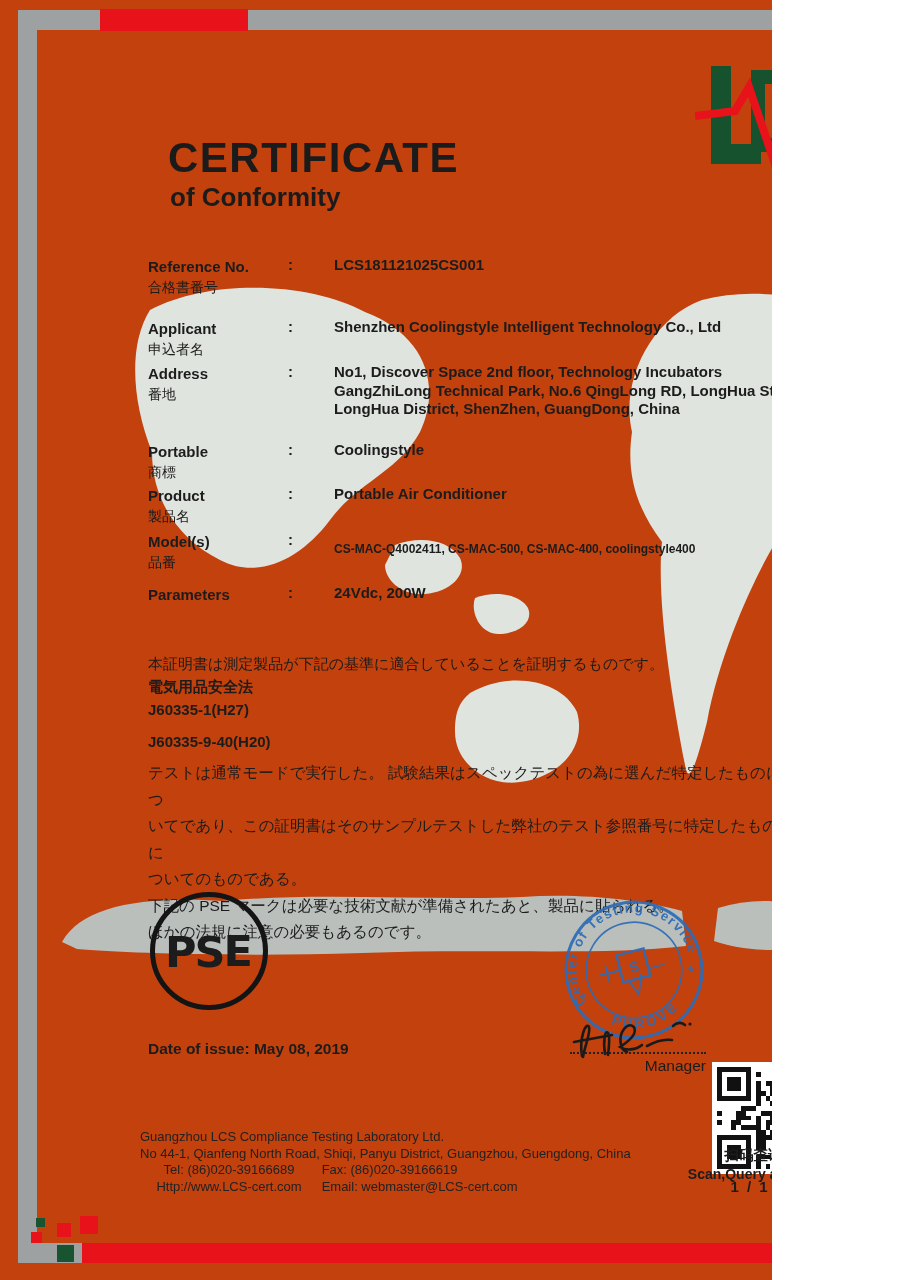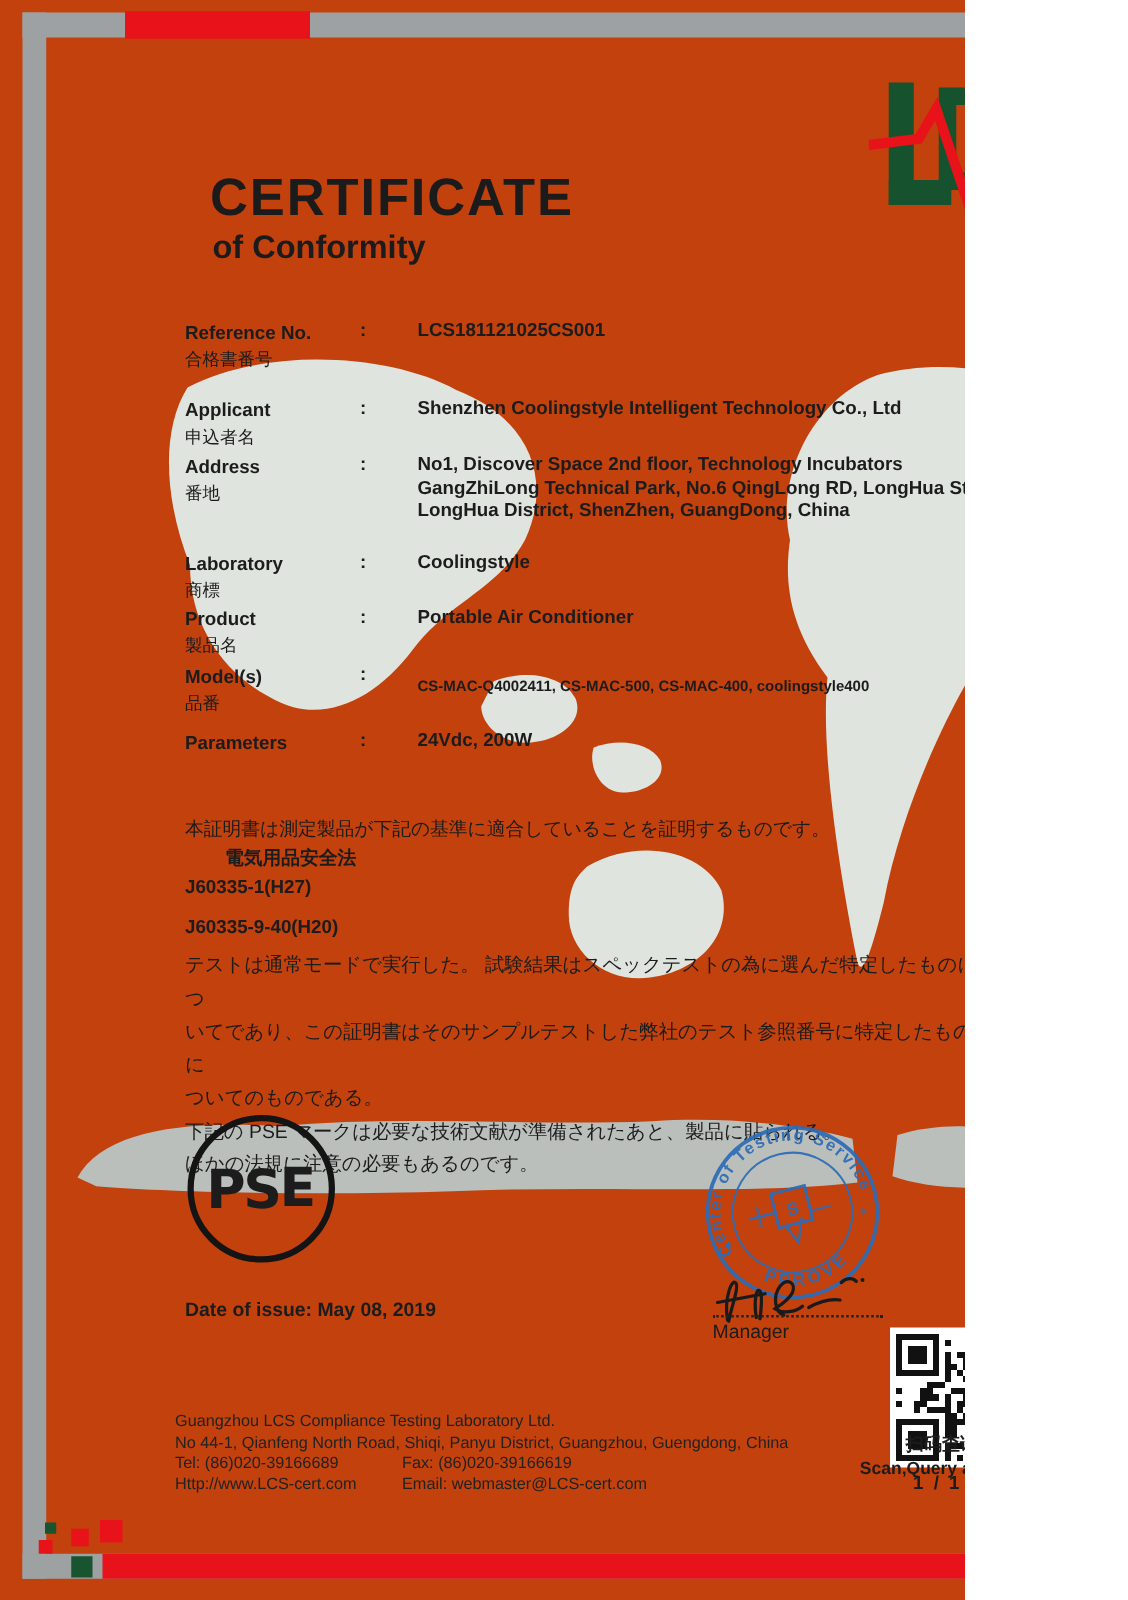--- a/index.html
+++ b/index.html
@@ -29,31 +29,31 @@
   
   .pse{position:absolute;left:150px;top:892px;width:108px;height:108px;border:5.5px solid #141414;border-radius:50%;z-index:2;display:flex;align-items:center;justify-content:center;background:transparent;}
   .pse .ps{font-family:"DejaVu Sans",sans-serif;font-size:43px;font-weight:700;line-height:36px;letter-spacing:-2px;margin-top:2px;}
   .pse .e{font-family:"DejaVu Sans",sans-serif;font-size:43px;font-weight:700;line-height:38px;}
   .date{position:absolute;left:148px;top:1040px;font-size:15.5px;font-weight:700;z-index:2;}
   
   .stamp{position:absolute;left:560px;top:896px;width:148px;height:148px;z-index:3;transform:rotate(-14deg);opacity:.92;}
   
   .sig{position:absolute;left:572px;top:1014px;z-index:4;}
   .dotline{position:absolute;left:570px;top:1052px;width:136px;border-bottom:2px dotted #222;z-index:4;}
-  .manager{position:absolute;left:570px;top:1057px;width:136px;text-align:left;font-size:15.5px;z-index:4;}
+  .manager{position:absolute;left:570px;top:1057px;width:136px;text-align:right;font-size:15.5px;z-index:4;}
   
   .qr{position:absolute;left:712px;top:1062px;width:112px;height:112px;background:#fff;z-index:2;}
   .qrcap{position:absolute;left:676px;top:1146px;width:184px;text-align:center;z-index:2;font-weight:700;}
   .qrcap .zh{font-size:14.5px;}
   .qrcap .en{font-size:14px;margin-top:1px;}
   .pagenum{position:absolute;left:690px;top:1178px;width:120px;text-align:center;font-size:15px;font-weight:700;letter-spacing:2px;z-index:2;}
   
   .footer{position:absolute;left:140px;top:1129px;z-index:2;font-size:13px;line-height:16.5px;color:#222;}
   .footer .cols span{display:inline-block;}
-  .footer .c1{width:178px;}
+  .footer .c1{width:178px;text-align:center;}
 </style>
 </head>
 <body>
 
 <div class="page">
 
   <svg class="map" width="902" height="1280" viewBox="0 0 902 1280">
     <g fill="#e0e4de">
       <path d="M150,310 C210,278 310,282 365,312 C425,335 442,385 420,432 C398,472 358,482 330,520 C300,560 258,580 220,560 C180,540 152,502 152,452 C132,402 128,345 150,310 Z"></path>
       <path d="M395,545 C420,535 450,540 460,558 C468,575 450,592 425,594 C402,596 385,580 385,565 Z"></path>
@@ -112,21 +112,21 @@
     <div class="val">Shenzhen Coolingstyle Intelligent Technology Co., Ltd</div>
   </div>
   <div class="row" style="top:363px;">
     <div class="lab"><span>Address</span><div class="labjp">番地</div></div>
     <div class="colon">:</div>
     <div class="val">No1, Discover Space 2nd floor, Technology Incubators
 GangZhiLong Technical Park, No.6 QingLong RD, LongHua Street,
 LongHua District, ShenZhen, GuangDong, China</div>
   </div>
   <div class="row" style="top:441px;">
-    <div class="lab"><span>Laboratory</span><div class="labjp">商標</div></div>
+    <div class="lab"><span>Portable</span><div class="labjp">商標</div></div>
     <div class="colon">:</div>
     <div class="val">Coolingstyle</div>
   </div>
   <div class="row" style="top:485px;">
     <div class="lab"><span>Product</span><div class="labjp">製品名</div></div>
     <div class="colon">:</div>
     <div class="val">Portable Air Conditioner</div>
   </div>
   <div class="row" style="top:531px;">
     <div class="lab"><span>Model(s)</span><div class="labjp">品番</div></div>
@@ -134,21 +134,21 @@
     <div class="val" style="top:9px;font-size:12px;">CS-MAC-Q4002411, CS-MAC-500, CS-MAC-400, coolingstyle400</div>
   </div>
   <div class="row" style="top:584px;">
     <div class="lab"><span>Parameters</span></div>
     <div class="colon">:</div>
     <div class="val">24Vdc, 200W</div>
   </div>
 
   <div class="stmt">
     <div>本証明書は測定製品が下記の基準に適合していることを証明するものです。</div>
-    <div style="font-weight:700;margin-left:32px;">電気用品安全法</div>
+    <div style="font-weight:700;">電気用品安全法</div>
     <div style="font-weight:700;">J60335-1(H27)</div>
   </div>
   <div class="j2">J60335-9-40(H20)</div>
 
   <div class="note">テストは通常モードで実行した。 試験結果はスペックテストの為に選んだ特定したものにつ
 いてであり、この証明書はそのサンプルテストした弊社のテスト参照番号に特定したものに
 ついてのものである。
 下記の PSE マークは必要な技術文献が準備されたあと、製品に貼られる。
 ほかの法規に注意の必要もあるのです。</div>
 

